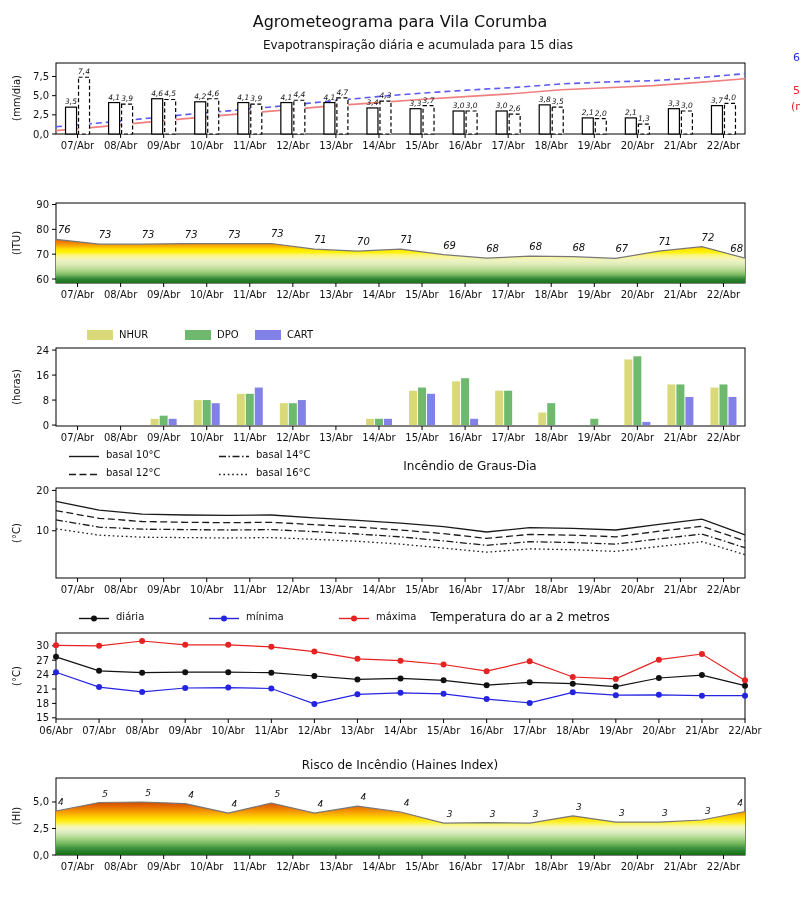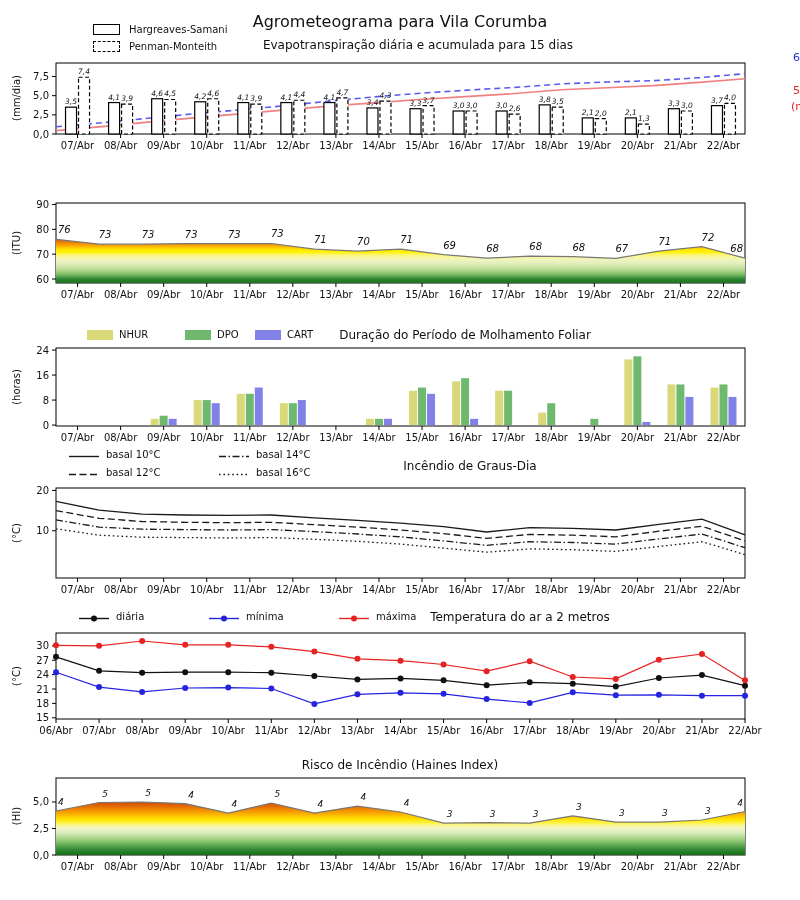--- a/index.html
+++ b/index.html
@@ -521,50 +521,39 @@
       <circle cx="529.6875" cy="661.1707589285714" r="3" fill="#e62222"></circle>
       <circle cx="572.75" cy="677.0078125" r="3" fill="#e62222"></circle>
       <circle cx="615.8125" cy="678.9274553571429" r="3" fill="#e62222"></circle>
       <circle cx="658.875" cy="659.7310267857143" r="3" fill="#e62222"></circle>
       <circle cx="701.9375" cy="653.9720982142857" r="3" fill="#e62222"></circle>
       <circle cx="745" cy="680.3671875" r="3" fill="#e62222"></circle>
     </svg>
 
   <div class="main-title" style="left:400px;top:12px">Agrometeograma para Vila Corumba</div>
 
-  <div class="legend" style="left:93px;top:21px">
-    <div class="lrow">
-      <span class="box-swatch"></span>
-      <span class="ltxt">Hargreaves-Samani</span>
-    </div>
-    <div class="lrow">
-      <span class="box-swatch dashed"></span>
-      <span class="ltxt">Penman-Monteith</span>
-    </div>
-  </div>
   <div class="sub-title" style="left:418px;top:38px">Evapotranspiração diária e acumulada para 15 dias</div>
   <div class="acc-val" id="acc-pm" style="left: 752px; top: 51px; color: rgb(34, 51, 204);">61.01</div>
   <div class="acc-val" id="acc-hs" style="left: 752px; top: 84px; color: rgb(230, 34, 34);">58.49</div>
   <div class="acc-val" id="acc-unit" style="left: 750px; top: 100px; color: rgb(230, 34, 34);">(mm)</div>
 
   <div class="ylab" style="left:16px;top:98px">(mm/dia)</div>
   <div class="ylab" style="left:16px;top:243px">(ITU)</div>
   <div class="ylab" style="left:16px;top:387px">(horas)</div>
   <div class="ylab" style="left:16px;top:533px">(°C)</div>
   <div class="ylab" style="left:16px;top:676px">(°C)</div>
   <div class="ylab" style="left:16px;top:816px">(HI)</div>
 
 
   <span class="cswatch" style="left: 87px; top: 330px; background: rgb(217, 217, 122);"></span>
   <span class="ltxt abs" style="left:119px;top:329px">NHUR</span>
   <span class="cswatch" style="left: 185px; top: 330px; background: rgb(111, 185, 111);"></span>
   <span class="ltxt abs" style="left:217px;top:329px">DPO</span>
   <span class="cswatch" style="left: 255px; top: 330px; background: rgb(129, 129, 232);"></span>
   <span class="ltxt abs" style="left:287px;top:329px">CART</span>
-  <div class="sub-title" style="left:465px;top:328px">Duração do Período de Molhamento Foliar</div>
 
   <span class="lsamp" style="left:68px;top:450px">
       <svg width="32" height="13">
         <line x1="1" x2="31" y1="6.5" y2="6.5" stroke-width="1.4" stroke="#1a1a1a"></line>
       </svg>
     </span>
   <span class="ltxt abs" style="left:106px;top:449px">basal 10°C</span>
   <span class="lsamp" style="left:68px;top:468px">
       <svg width="32" height="13">
         <line x1="1" x2="31" y1="6.5" y2="6.5" stroke-width="1.4" stroke="#1a1a1a" stroke-dasharray="7,3.5"></line>

